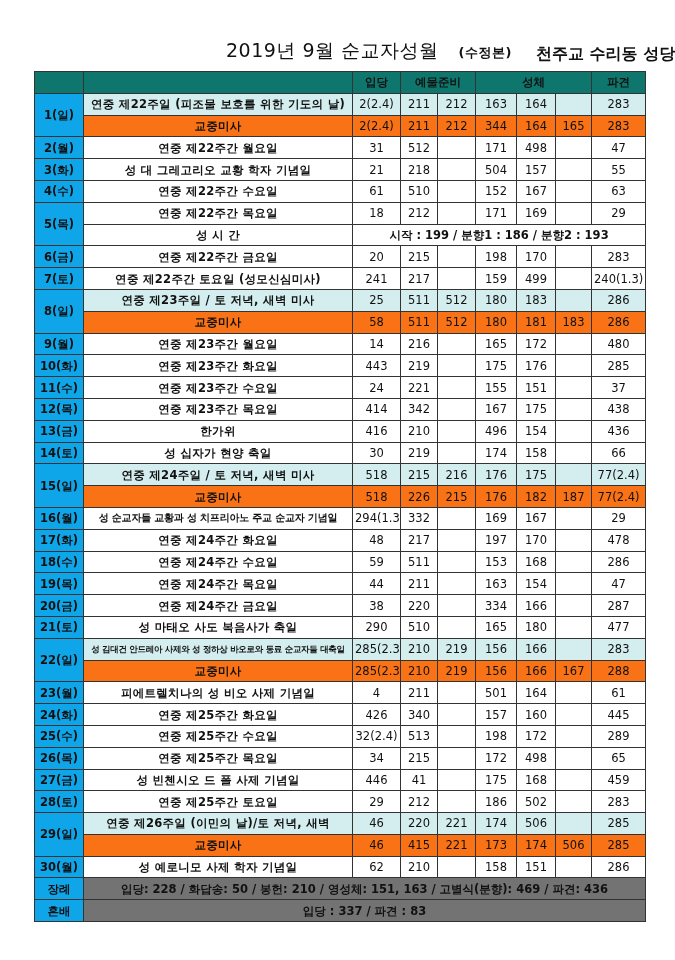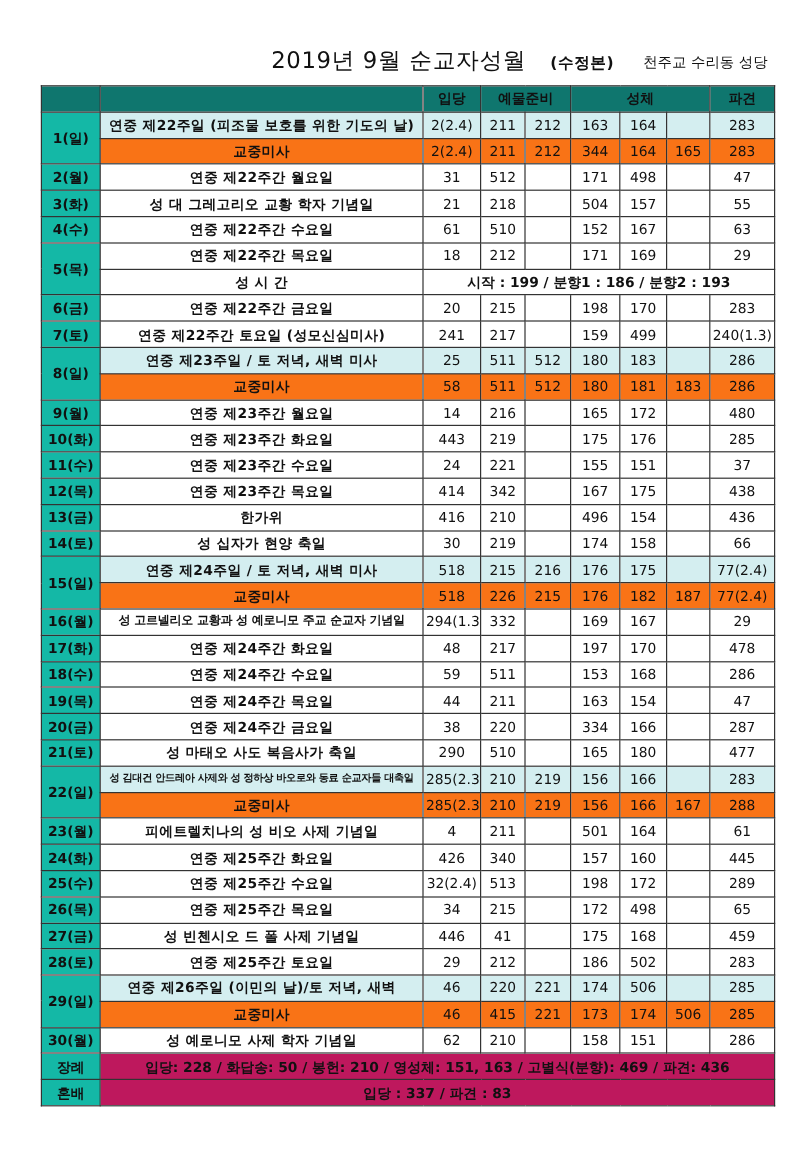--- a/index.html
+++ b/index.html
@@ -1,30 +1,30 @@
 <!DOCTYPE html>
 <html><head>
   <meta charset="utf-8">
   <style>
     html, body { margin: 0; padding: 0; background: #ffffff; }
     body { width: 675px; height: 960px; position: relative; overflow: hidden;
            font-family: "DejaVu Sans", sans-serif; color: #111; }
     .title { position: absolute; top: 38px; left: 226px; font-size: 19px; letter-spacing: 0.5px;
              font-family: "DejaVu Sans", sans-serif; white-space: nowrap; }
     .title .sub { font-size: 13px; margin-left: 20px; font-weight: bold; }
-    .parish { position: absolute; top: 44px; left: 536px; font-size: 12px; font-weight: normal; white-space: nowrap; }
+    .parish { position: absolute; top: 44px; left: 536px; font-size: 16px; font-weight: bold; white-space: nowrap; }
     table.sched { position: absolute; top: 71px; left: 34px; width: 611px; border-collapse: collapse;
                   table-layout: fixed; font-size: 11.5px; }
     table.sched td { border: 1px solid #333; height: 20.8px; padding: 0 2px; text-align: center;
                      white-space: nowrap; overflow: hidden; line-height: 20px; }
     .hdr td { background: #0f766e; font-weight: bold; }
-    .datecell { background: #14b8a6; font-weight: bold; }
+    .datecell { background: #0ea5e9; font-weight: bold; }
     .sun td.c { background: #d4eef0; }
     .mass td.c { background: #f97316; }
-    .cream td.c { background: #be185d; }
+    .cream td.c { background: #737373; }
     td.name { font-weight: bold; letter-spacing: 0.3px; }
     td.name.small { font-size: 8.5px; letter-spacing: -0.3px; margin-left: 24px; }
     td.name.tight { font-size: 10px; letter-spacing: -0.2px; }
   </style>
 </head>
 <body>
 
 <div class="title"><span>2019년 9월 순교자성월</span><span class="sub">(수정본)</span></div>
 <div class="parish">천주교 수리동 성당</div>
 
@@ -243,21 +243,21 @@
         <td class="c">518</td>
         <td class="c">226</td>
         <td class="c">215</td>
         <td class="c">176</td>
         <td class="c">182</td>
         <td class="c">187</td>
         <td class="c">77(2.4)</td>
       </tr>
       <tr class="plain">
         <td class="datecell" rowspan="1">16(월)</td>
-        <td class="c name tight">성 고르넬리오 교황과 성 예로니모 주교 순교자 기념일</td>
+        <td class="c name tight">성 순교자들 교황과 성 치프리아노 주교 순교자 기념일</td>
         <td class="c">294(1.3)</td>
         <td class="c">332</td>
         <td class="c"></td>
         <td class="c">169</td>
         <td class="c">167</td>
         <td class="c"></td>
         <td class="c">29</td>
       </tr>
       <tr class="plain">
         <td class="datecell" rowspan="1">17(화)</td>

